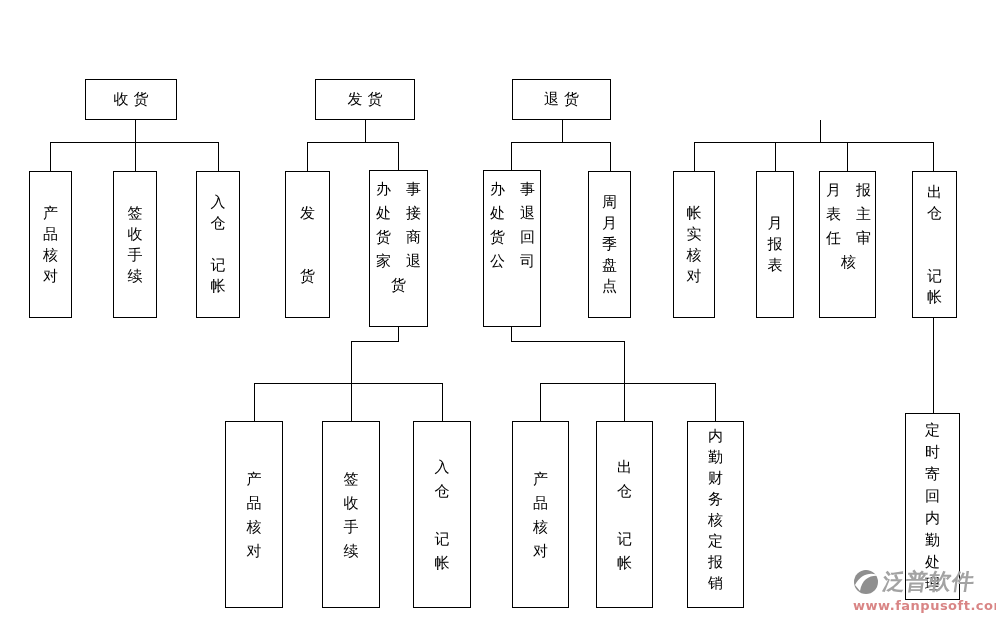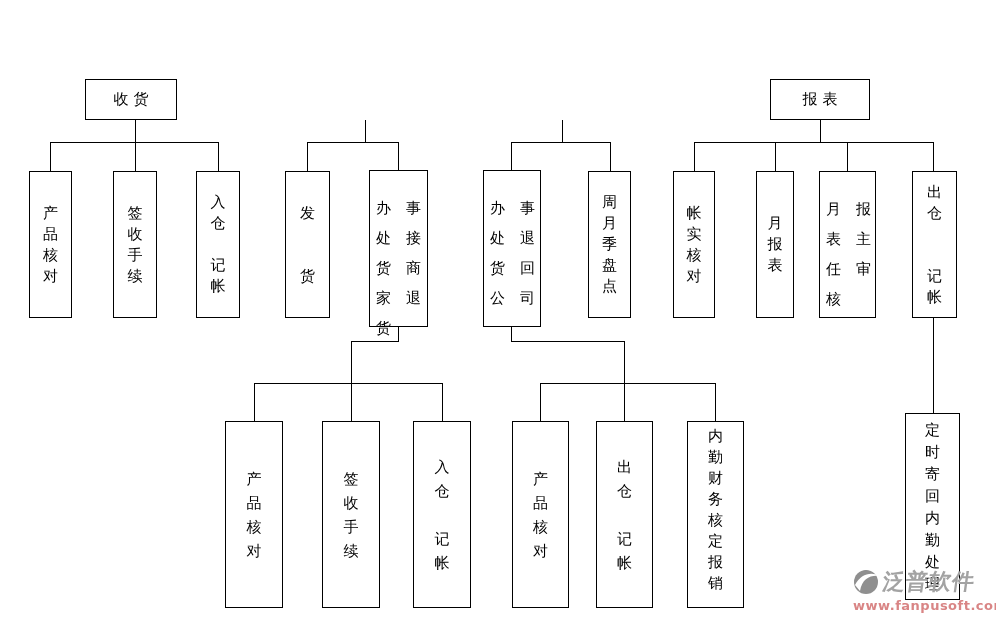--- a/index.html
+++ b/index.html
@@ -4,41 +4,42 @@
 <style>
   html,body{margin:0;padding:0;background:#fff;}
   #canvas{position:relative;width:996px;height:617px;background:#ffffff;overflow:hidden;
           font-family:"DejaVu Sans",sans-serif;color:#000;}
   .box{position:absolute;border:1px solid #000;background:#fff;box-sizing:border-box;
        display:flex;align-items:center;justify-content:center;
        font-size:15px;white-space:pre;text-align:center;}
   .toplabel{letter-spacing:5px;text-indent:5px;font-size:15px;}
   .vcol{line-height:21px;}
   .vcol3{line-height:24px;}
-  .wrap2{letter-spacing:15px;line-height:30px;text-align:left;
-         align-items:flex-start;justify-content:flex-start;padding:22px 0 0 6px;}
+  .wrap2{letter-spacing:15px;line-height:24px;text-align:center;
+         align-items:flex-start;justify-content:flex-start;padding:6px 0 0 6px;}
   .topalign{align-items:flex-start;padding-top:4px;line-height:21px;}
   .hl{position:absolute;height:1px;background:#000;}
   .vl{position:absolute;width:1px;background:#000;}
   .title{position:absolute;left:340px;top:40px;width:300px;text-align:center;
          font-size:21px;font-weight:bold;color:#c00000;letter-spacing:2px;}
   .watermark{position:absolute;left:853px;top:567px;width:143px;height:48px;z-index:10;}
   .wm-row{display:flex;align-items:center;height:30px;}
   .wm-brand{font-size:22px;font-weight:bold;color:#a3a3a3;transform:skewX(-8deg);
             letter-spacing:1px;margin-left:2px;}
   .wm-url{font-size:13px;font-weight:bold;color:#d98585;letter-spacing:0.5px;margin-top:1px;}
 </style>
 </head>
 <body>
 
 <div id="canvas">
 
 
   <div class="box toplabel" style="left:85px;top:79px;width:92px;height:41px">收货</div>
-  <div class="box toplabel" style="left:770px;top:79px;width:100px;height:41px">报表</div>
+  <div class="box toplabel" style="left:315px;top:79px;width:100px;height:41px">发货</div>
+  <div class="box toplabel" style="left:512px;top:79px;width:99px;height:41px">退货</div>
 
   <div class="box vcol" style="left:29px;top:171px;width:43px;height:147px">产
 品
 核
 对</div>
   <div class="box vcol" style="left:113px;top:171px;width:44px;height:147px">签
 收
 手
 续</div>
   <div class="box vcol" style="left:196px;top:171px;width:44px;height:147px">入

